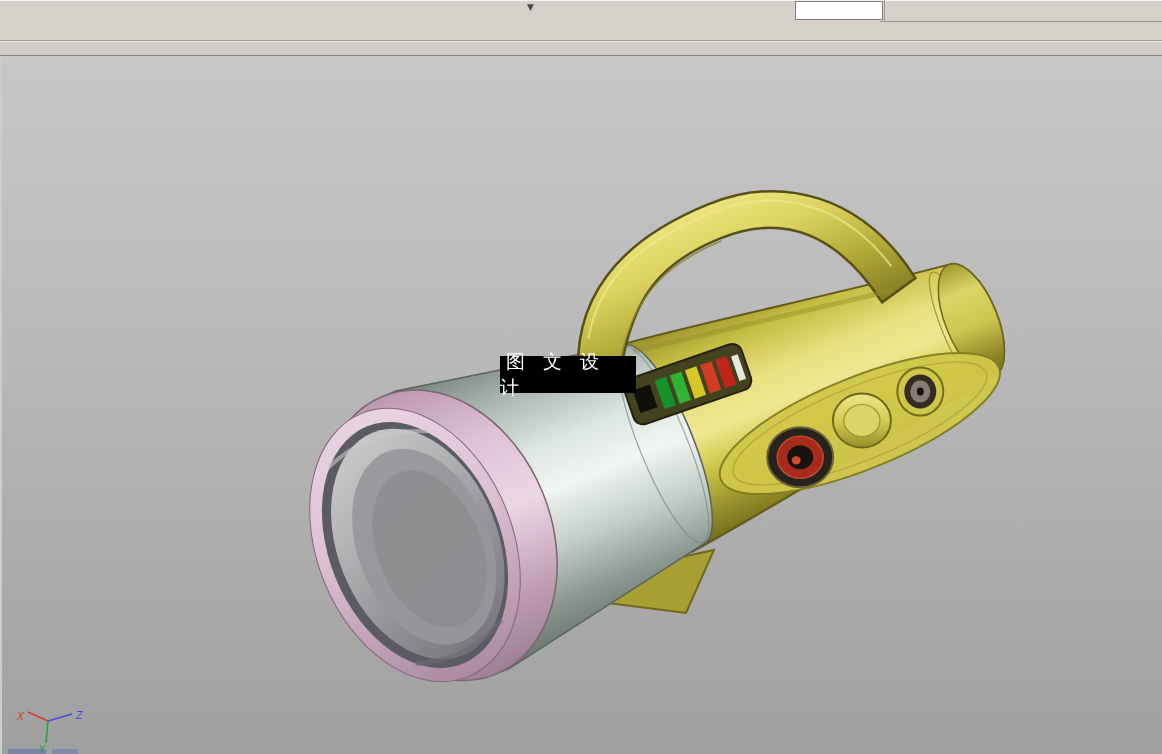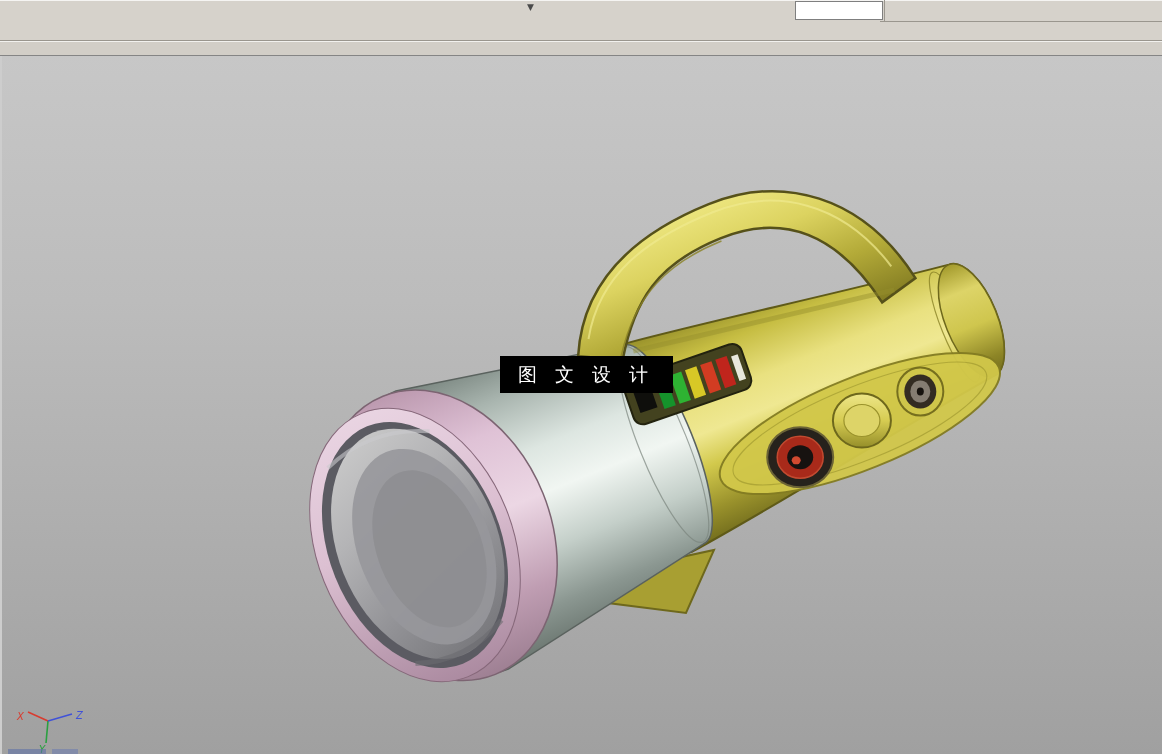--- a/index.html
+++ b/index.html
@@ -17,23 +17,23 @@
   .tb-vline{position:absolute;left:884px;top:0;width:1px;height:21px;background:#9a968e;z-index:6;}
   .tb-hline{position:absolute;left:880px;top:21px;width:282px;height:1px;background:#9a968e;z-index:6;}
 
   
   .viewport{position:absolute;left:0;top:55px;width:1162px;height:699px;z-index:1;
             background:linear-gradient(180deg,#c7c7c7 0%,#bcbcbc 35%,#adadad 70%,#a0a0a0 100%);
             border-left:2px solid #cdcdcd;box-sizing:border-box;}
   svg.scene{position:absolute;left:0;top:0;z-index:2;}
 
   
-  .watermark{position:absolute;left:500px;top:356px;width:161px;height:37px;background:#000;
+  .watermark{position:absolute;left:500px;top:356px;width:136px;height:37px;background:#000;
              color:#fff;display:flex;align-items:center;justify-content:flex-start;
-             font-size:19px;letter-spacing:6px;text-indent:6px;z-index:7;padding-left:12px;}
+             font-size:19px;letter-spacing:6px;text-indent:6px;z-index:7;}
 
   
   .edge-artifact{position:absolute;bottom:0;height:5px;z-index:4;opacity:.55;}
   .ea1{left:8px;width:38px;background:#5a6ea8;}
   .ea2{left:52px;width:26px;background:#6a7ab0;}
 </style>
 </head>
 <body>
 
 <div class="screen">

